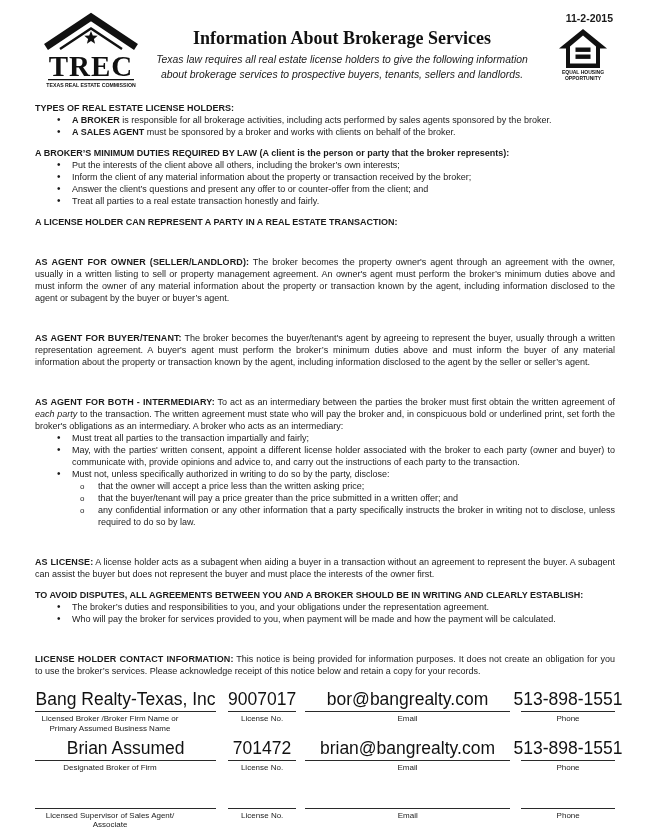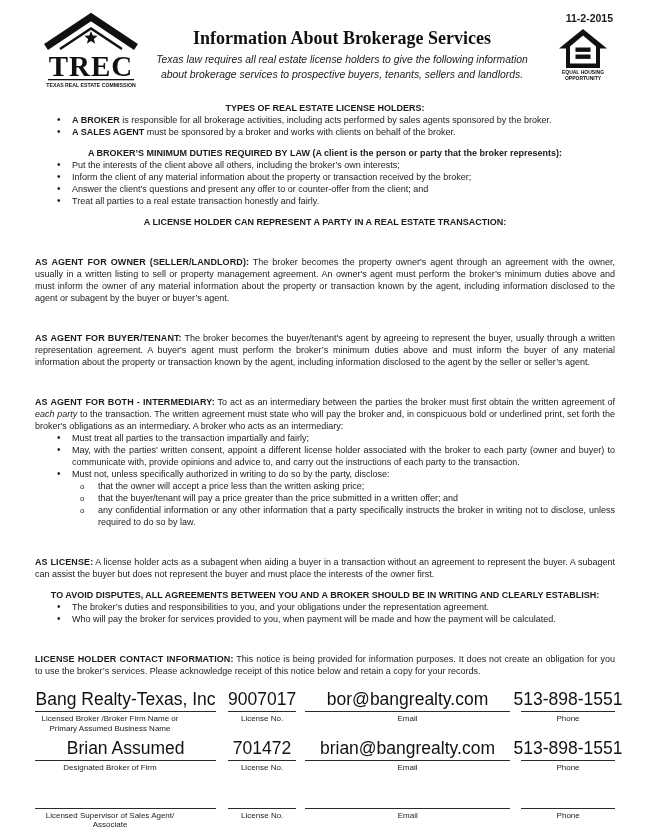--- a/index.html
+++ b/index.html
@@ -12,21 +12,21 @@
   
   .hdr { display:flex; align-items:flex-start; margin-bottom:8px; }
   .trec-logo { width:112px; flex:none; }
   .title-block { flex:1; text-align:center; padding-top:16px; }
   .doc-title { font-family:"Liberation Serif", serif; font-weight:bold; font-size:18px; color:#111; }
   .doc-subtitle { font-size:10.4px; font-style:italic; line-height:1.4; margin:4px auto 0; max-width:478px; }
   .hdr-right { width:78px; flex:none; text-align:center; }
   .doc-date { font-size:10.5px; font-weight:bold; text-align:right; padding-right:2px; margin-bottom:3px; }
   
   .sec { margin-bottom:9px; }
-  .sec-h { font-weight:bold; font-size:9px; line-height:12px;text-align:center; }
+  .sec-h { font-weight:bold; font-size:9px; line-height:12px; }
   .para { font-size:9px; line-height:12px; text-align:justify;margin-top:28px; }
   .para b { letter-spacing:.1px; }
   ul.b1 { list-style:none; }
   ul.b1 > li { position:relative; padding-left:37px; font-size:9px; line-height:12px; text-align:justify; }
   ul.b1 > li::before { content:"\2022"; position:absolute; left:22px; top:0; font-size:10px; }
   ul.b2 { list-style:none; }
   ul.b2 > li { position:relative; padding-left:63px; font-size:9px; line-height:12px; text-align:justify; }
   ul.b2 > li::before { content:"o"; position:absolute; left:45px; top:0.5px; font-size:8px; }
   
   .form { margin-top:12px; }

